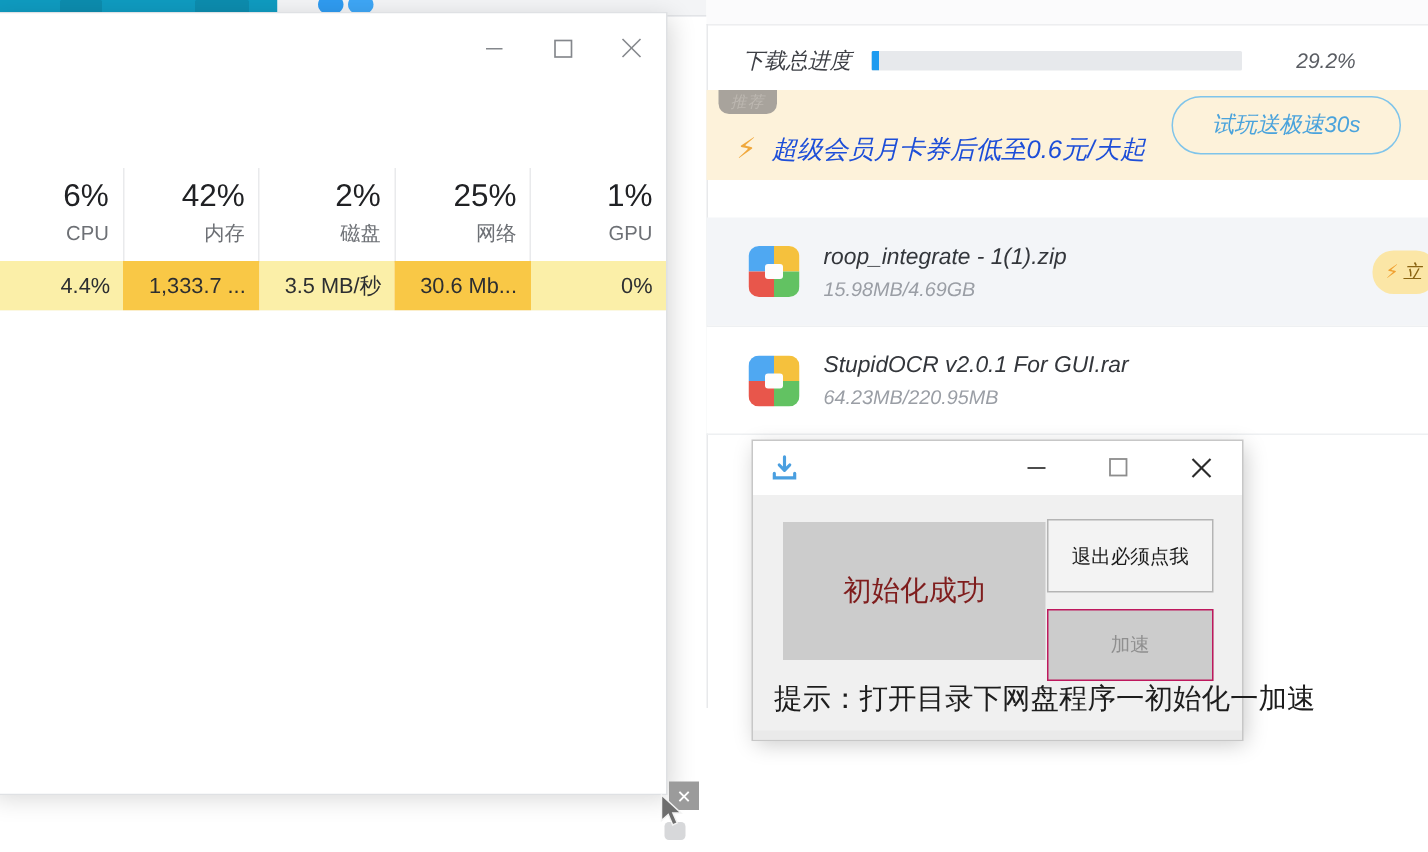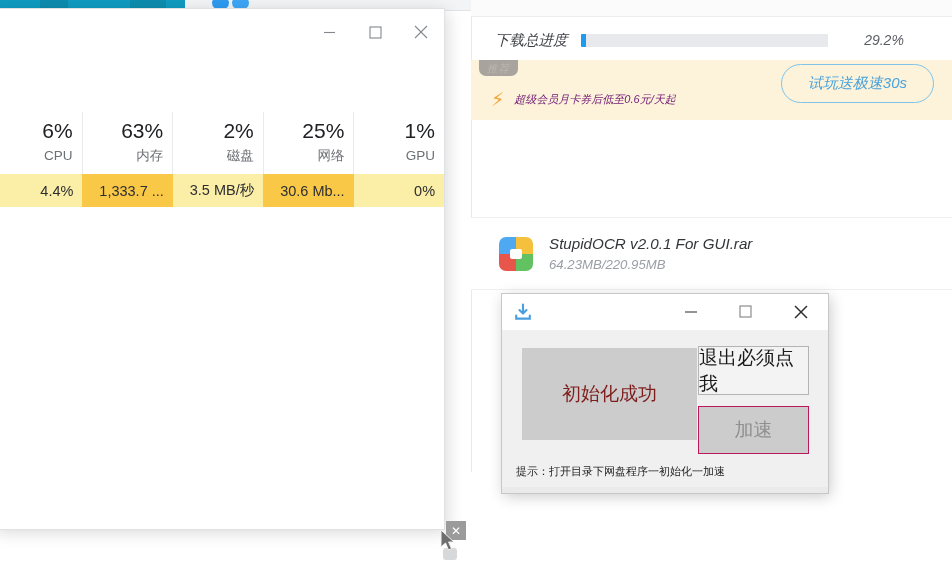--- a/index.html
+++ b/index.html
@@ -80,21 +80,21 @@
     position:absolute;left:8px;top:0;
     background:#a8a39c;color:#bcb7b0;
     font-size:10.5px;line-height:16px;
     padding:0 8px;border-radius:0 0 7px 7px;letter-spacing:1px;
   }
   .ad-body{
     position:absolute;left:0;top:18px;right:0;height:42px;
     display:flex;align-items:center;padding-left:20px;box-sizing:border-box;
   }
   .bolt{color:#f0a83c;font-size:19px;margin-right:10px;line-height:1;}
-  .ad-text{font-size:11px;color:#701a75;white-space:nowrap;}
+  .ad-text{font-size:17px;color:#1d4ed8;white-space:nowrap;}
   .ad-cta{
     position:absolute;right:18px;top:4px;
     border:1.6px solid #7fc4ea;border-radius:22px;
     color:#4aa3dc;font-size:15px;
     padding:9px 26px;background:transparent;white-space:nowrap;
   }
 
   
   .dl-row{
     position:absolute;left:0;right:0;height:72px;
@@ -214,34 +214,34 @@
     width:55px;height:35px;display:flex;align-items:center;justify-content:center;
     color:#4c4c4c;
   }
   .dlg-body{position:absolute;left:0;top:36px;right:0;bottom:0;background:#f0f0f0;}
   .dlg-log{
     position:absolute;left:20px;top:18px;width:175px;height:92px;
     background:#cccccc;display:flex;align-items:center;justify-content:center;
     color:#7f1d1d;font-size:19px;
   }
   .dlg-btn{
-    position:absolute;font-size:19px;display:flex;align-items:center;justify-content:center;
+    position:absolute;font-size:13px;display:flex;align-items:center;justify-content:center;
     box-sizing:border-box;
   }
   .dlg-btn.primary{
     left:196px;top:16px;width:111px;height:49px;
     background:#f3f3f3;border:1px solid #b4b4b4;color:#1a1a1a;
   }
   .dlg-btn.disabled{
     left:196px;top:76px;width:111px;height:48px;
     background:#cccccc;border:1px solid #be185d;color:#8f8f8f;
   }
   .dlg-hint{
     position:absolute;left:14px;bottom:14px;
-    font-size:11px;color:#1d1d1d;white-space:nowrap;
+    font-size:19px;color:#1d1d1d;white-space:nowrap;
   }
   .dlg-hintbar{
     position:absolute;left:0;right:0;bottom:0;height:6px;background:#eaeaea;
   }
 </style>
 </head>
 <body>
 
 <div class="teal-strip">
   <div class="tb-btn b1"></div>
@@ -267,20 +267,35 @@
 
   <div class="ad-banner">
     <div class="ad-badge">推荐</div>
     <div class="ad-body">
       <span class="bolt">⚡</span>
       <span class="ad-text">超级会员月卡券后低至0.6元/天起</span>
     </div>
     <div class="ad-cta">试玩送极速30s</div>
   </div>
 
+  <div class="dl-row r1">
+    <div class="dl-icon">
+      <i></i>
+        <i></i>
+        <i></i>
+        <i></i>
+    </div>
+    <div class="dl-meta">
+      <div class="dl-name">roop_integrate - 1(1).zip</div>
+      <div class="dl-size">15.98MB/4.69GB</div>
+    </div>
+    <div class="dl-action">
+      <span class="b2">⚡</span><span>立</span>
+    </div>
+  </div>
 
   <div class="dl-row r2">
     <div class="dl-icon">
       <i></i>
         <i></i>
         <i></i>
         <i></i>
     </div>
     <div class="dl-meta">
       <div class="dl-name">StupidOCR v2.0.1 For GUI.rar</div>
@@ -313,21 +328,21 @@
   </div>
   <div class="tm-blank1"></div>
   <div class="tm-blank2"></div>
 
   <div class="tm-cols">
     <div class="tm-col">
       <div class="pct">6%</div>
       <div class="nm">CPU</div>
     </div>
     <div class="tm-col">
-      <div class="pct">63%</div>
+      <div class="pct">42%</div>
       <div class="nm">内存</div>
     </div>
     <div class="tm-col">
       <div class="pct">2%</div>
       <div class="nm">磁盘</div>
     </div>
     <div class="tm-col">
       <div class="pct">25%</div>
       <div class="nm">网络</div>
     </div>

